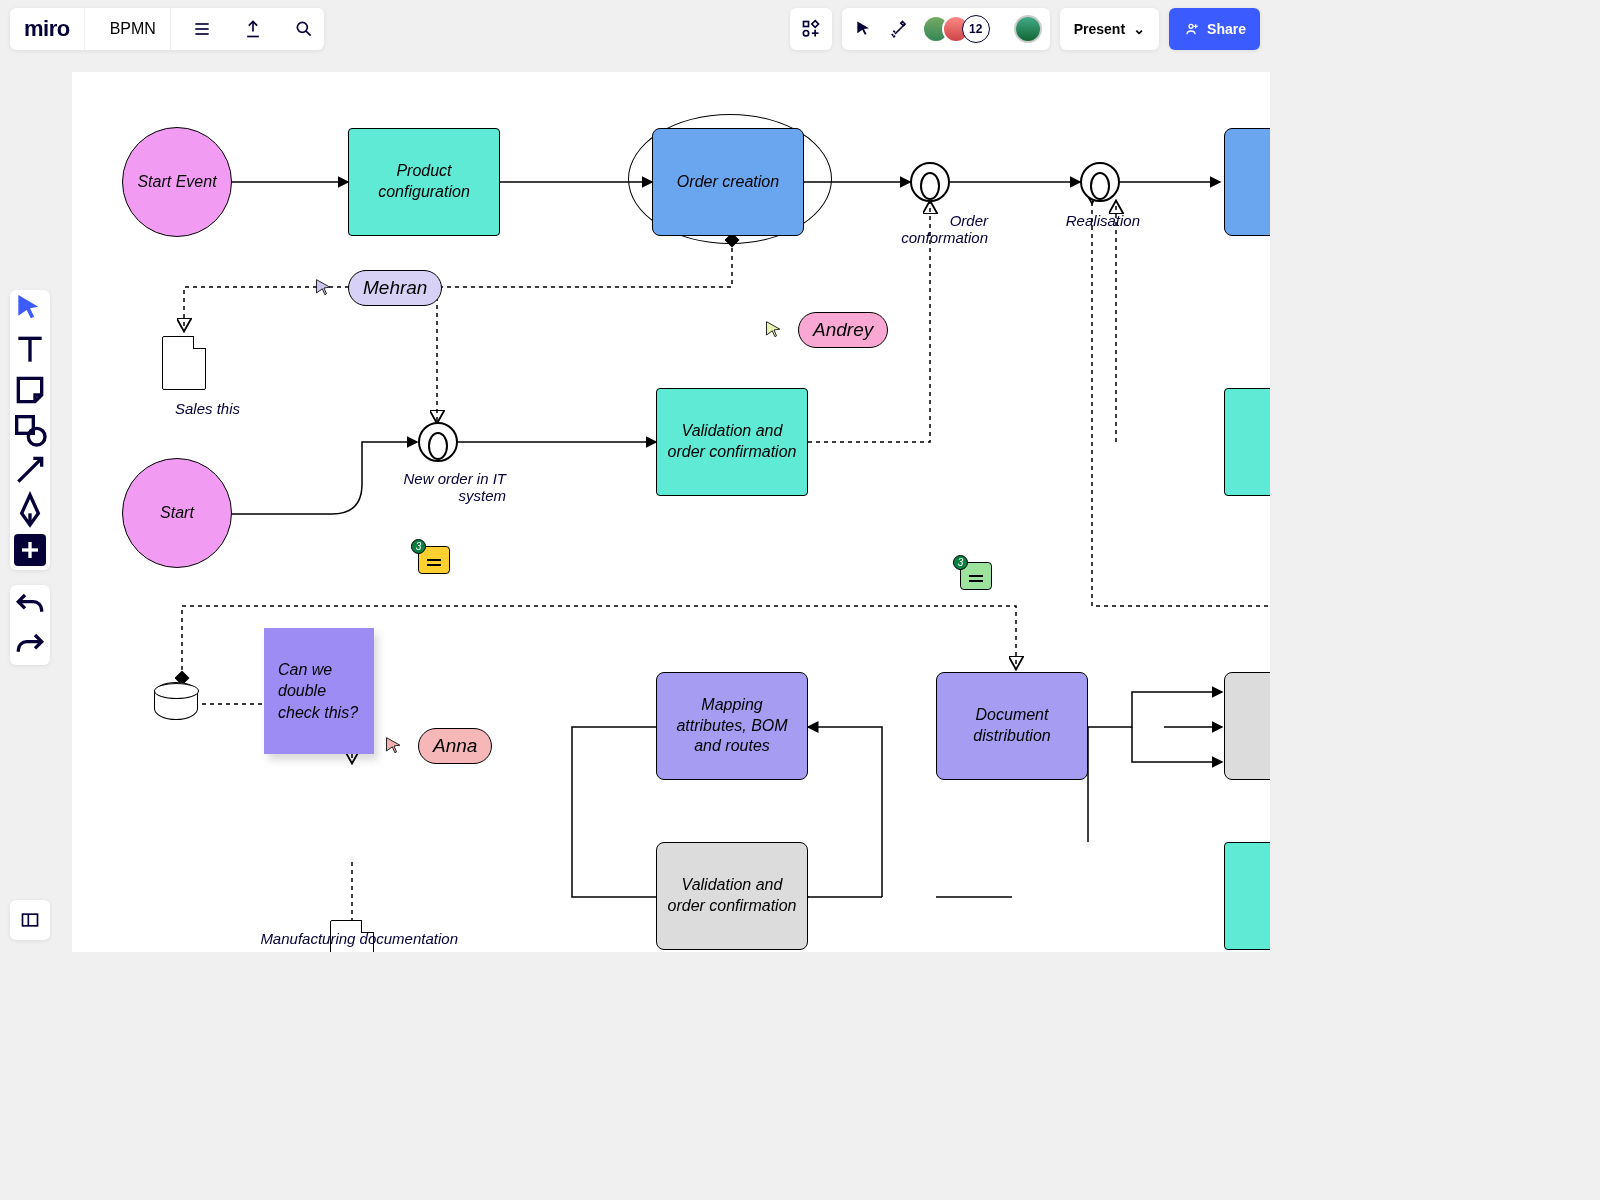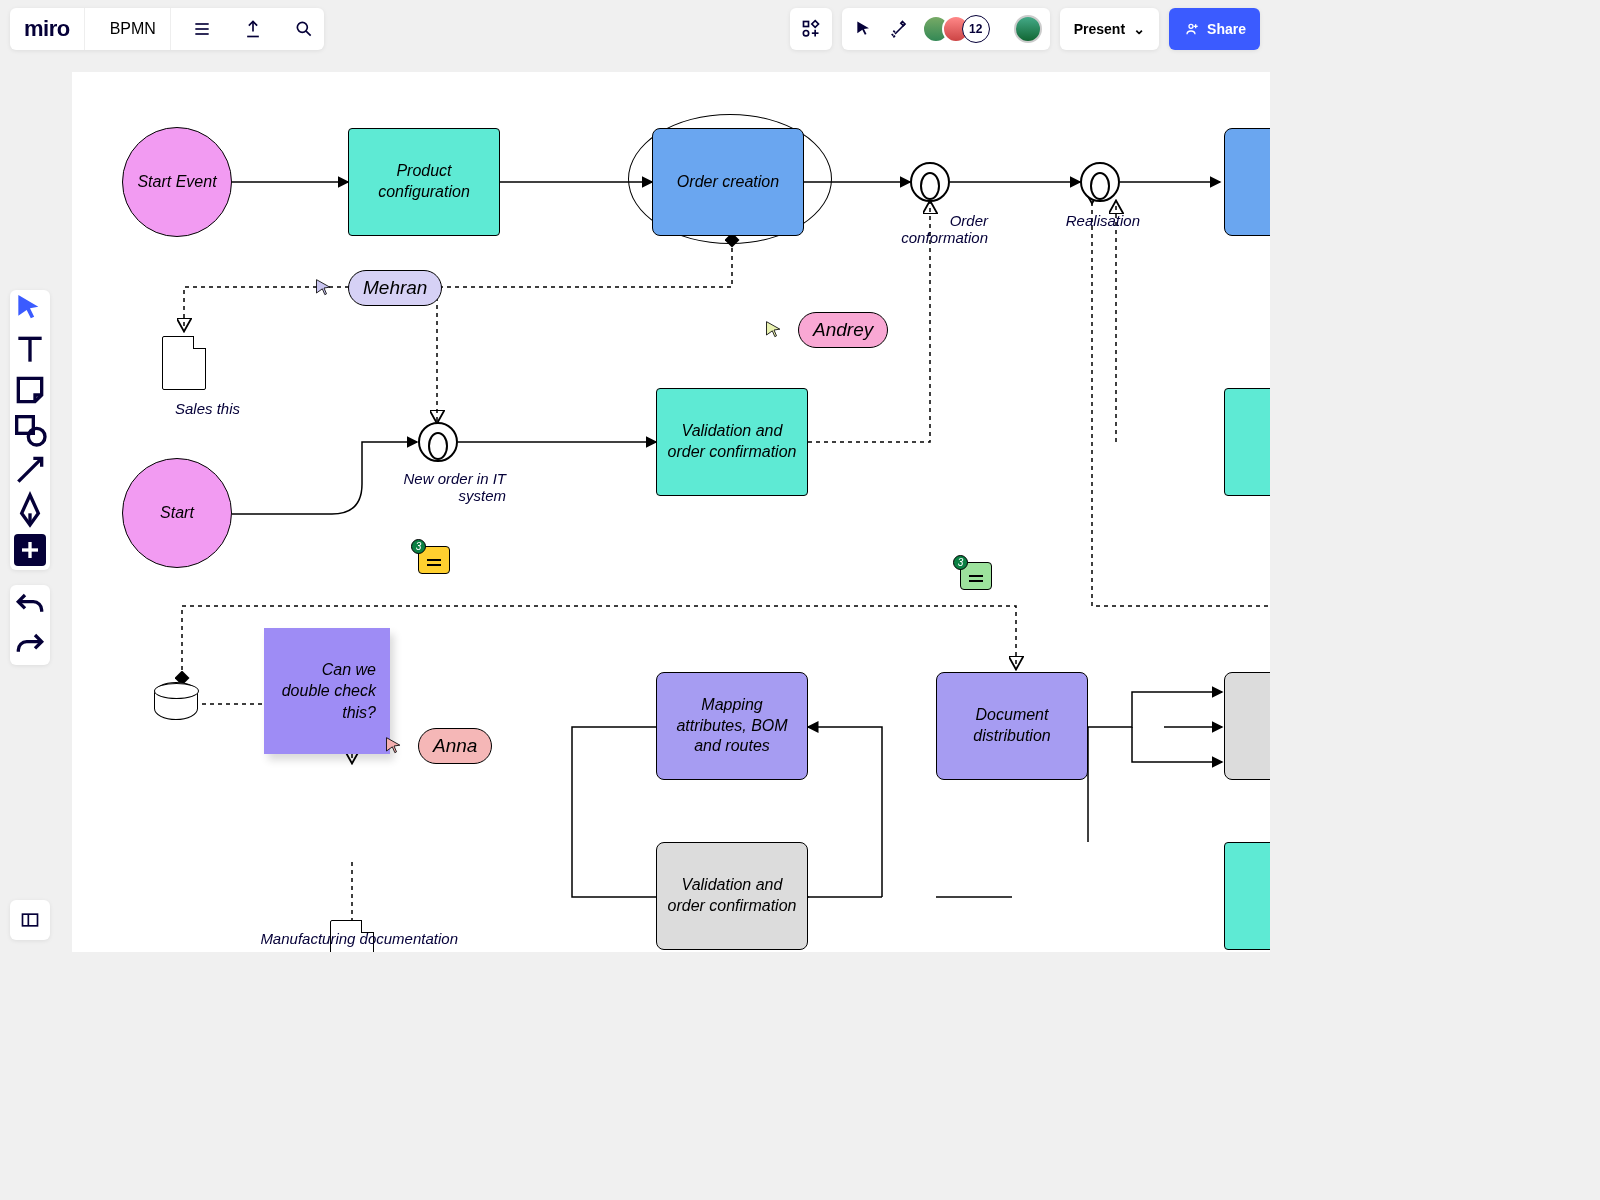--- a/index.html
+++ b/index.html
@@ -42,21 +42,21 @@
   .rect-blue { width:152px; height:108px; background:#6aa6f0; border:1.5px solid #000; border-radius:8px; }
   .rect-lilac { width:152px; height:108px; background:#a69cf2; border:1.5px solid #000; border-radius:8px; }
   .rect-gray { width:152px; height:108px; background:#dcdcdc; border:1.5px solid #000; border-radius:8px; }
   .gateway-circ { width:40px; height:40px; background:#fff; border:2px solid #000; border-radius:50%; }
   .gateway-circ .inner { width:28px; height:28px; border:2px solid #000; border-radius:50%; margin:auto;}
   .label { position:absolute; font-size:15px; text-align:right; color:#050038;}
   .doc-icon { width:44px; height:54px; background:#fff; border:1.5px solid #000; border-radius:2px; position:relative;}
   .doc-icon::after { content:''; position:absolute; right:-1px; top:-1px; width:12px; height:12px; background:#fff; border-left:1.5px solid #000; border-bottom:1.5px solid #000;}
   .db-icon { width:44px; height:38px; background:#fff; border:1.5px solid #000; border-radius:50%/30%; position:relative;}
   .db-icon::before { content:''; position:absolute; left:-1.5px; right:-1.5px; top:0; height:14px; border:1.5px solid #000; border-radius:50%; background:#fff;}
-  .sticky { width:126px; height:126px; background:#9e8cf5; padding:14px; font-size:16px; text-align:right; line-height:1.35; box-shadow:4px 6px 8px rgba(0,0,0,0.15); display:flex; align-items:center; justify-content:center;}
+  .sticky { width:110px; height:126px; background:#9e8cf5; padding:14px; font-size:16px; text-align:left; line-height:1.35; box-shadow:4px 6px 8px rgba(0,0,0,0.15); display:flex; align-items:center; justify-content:center;}
   .cursor-tag { position:absolute; display:flex; align-items:center; gap:14px; }
   .cursor-tag .pointer { width:20px; height:20px; }
   .cursor-tag .pill { border:1.5px solid #000; border-radius:18px; padding:6px 14px; font-size:19px; }
   .comment-pin { width:32px; height:28px; border:1.5px solid #000; border-radius:4px; position:relative; display:flex; align-items:center; justify-content:center;}
   .comment-pin::after { content:''; position:absolute; bottom:-6px; left:10px; width:0; height:0; border-left:5px solid transparent; border-right:5px solid transparent;}
   .comment-pin .lines { width:14px; height:2px; background:#000; box-shadow:0 5px 0 #000;}
   .comment-pin .badge { position:absolute; left:-8px; top:-8px; width:15px; height:15px; border-radius:50%; background:#0b8043; color:#fff; font-size:10px; display:flex; align-items:center; justify-content:center; border:1px solid #000;}
   .annot-ellipse { position:absolute; border:1.5px solid #000; border-radius:50%; pointer-events:none; }
 
   svg.conn { position:absolute; overflow:visible; pointer-events:none; }

